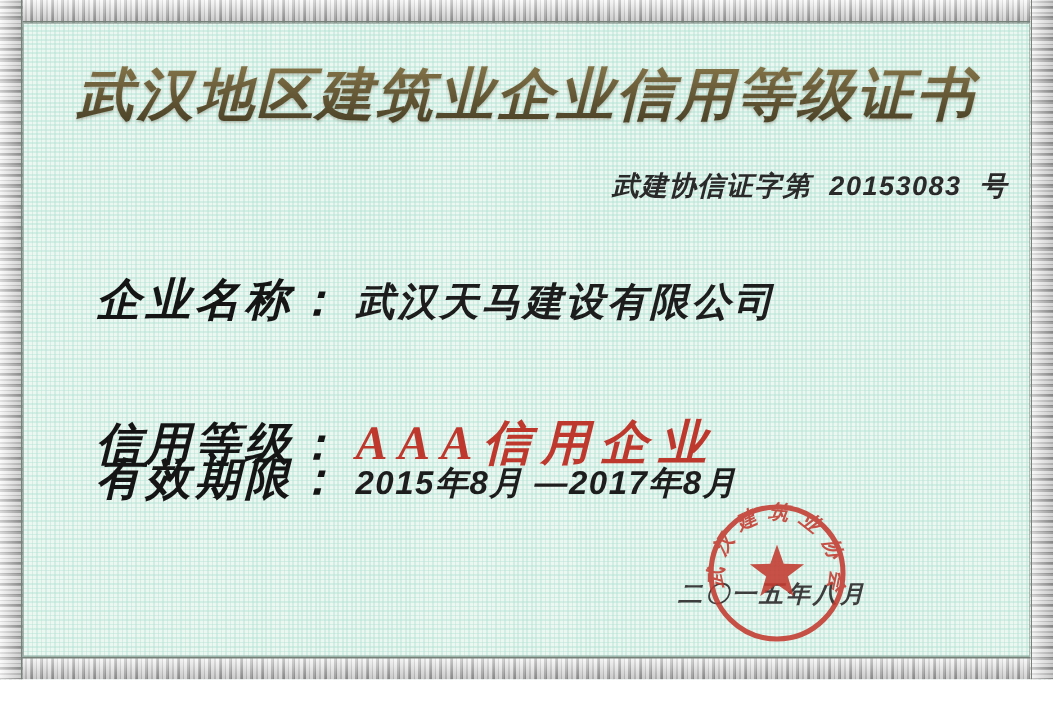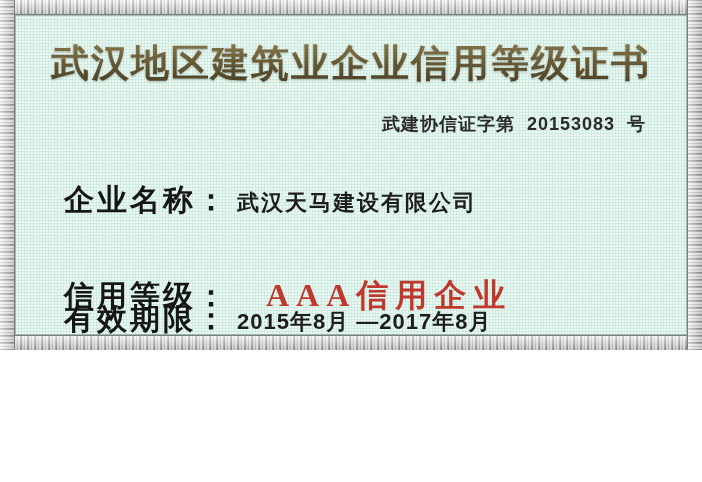--- a/index.html
+++ b/index.html
@@ -1,25 +1,26 @@
 <!DOCTYPE html>
 <html><head>
 <meta charset="utf-8">
 <style>
   html,body{margin:0;padding:0;background:#ffffff;}
   .certificate{
     position:relative;
-    width:702px;height:350px;
+    width:702px;height:453px;
     box-sizing:border-box;
     overflow:hidden;
     background-color:#edf7f2;
     background-image:
       repeating-linear-gradient(0deg, rgba(178,226,211,.45) 0 1px, transparent 1px 3px),
       repeating-linear-gradient(90deg, rgba(178,226,211,.45) 0 1px, transparent 1px 3px);
     font-family:"Liberation Sans", sans-serif;
+    font-style:italic;
   }
   
   .edge{position:absolute;z-index:5;}
   .edge-h{left:0;right:0;height:15px;
     background:
       linear-gradient(180deg, rgba(255,255,255,.55), rgba(110,110,110,.28)),
       repeating-linear-gradient(90deg,#8f8f8f 0 1px,#ececec 1px 3px,#c2c2c2 3px 4px,#f6f6f6 4px 6px,#ababab 6px 7px);}
   .edge-top{top:0;box-shadow:inset 0 -1px 0 #76817a;}
   .edge-bottom{bottom:0;box-shadow:inset 0 1px 0 #76817a;}
   .edge-v{top:0;bottom:0;width:15px;
@@ -36,38 +37,38 @@
     text-align:center;
     font-size:38px;font-weight:bold;letter-spacing:2px;
     font-family:"Liberation Sans", sans-serif;
     background:linear-gradient(180deg,#8d7c4e 0%,#685b38 45%,#423a22 100%);
     -webkit-background-clip:text;background-clip:text;color:transparent;
     filter:drop-shadow(0 1px 1px rgba(70,62,35,.35));
     white-space:nowrap;
   }
   
   .certificate-number{
-    position:absolute;top:112px;right:56px;
+    position:absolute;top:112px;right:30px;
     font-size:18px;font-weight:bold;color:#2a2a2a;
     letter-spacing:1px;white-space:pre;
   }
   
   .field-row{position:absolute;left:64px;display:flex;align-items:baseline;white-space:nowrap;}
   .row-name{top:180px;}
   .row-rating{top:238px;margin-top:36px;}
   .row-validity{top:299px;}
   .field-label{
     font-family:"Liberation Serif", serif;
     font-size:30px;font-weight:bold;color:#151515;letter-spacing:3px;
   }
   .field-value{margin-left:8px;color:#1d1d1d;}
-  .value-name{font-size:22px;letter-spacing:2px;font-weight:600;}
+  .value-name{font-size:26px;letter-spacing:2px;font-weight:600;}
   .value-rating{
     font-family:"Liberation Serif", serif;
-    font-size:32px;font-weight:bold;color:#bf382d;letter-spacing:7px;padding-left:29px;
+    font-size:32px;font-weight:bold;color:#bf382d;letter-spacing:7px;
   }
   .value-validity{font-size:22px;letter-spacing:1px;font-weight:600;}
 
   
   .issue-date{
     position:absolute;left:452px;top:386px;z-index:1;
     font-family:"Liberation Serif", serif;
     font-size:16px;font-weight:600;color:#3d3d3d;letter-spacing:2px;white-space:nowrap;
   }
   .official-seal{position:absolute;left:468px;top:332px;width:100px;height:100px;z-index:2;opacity:.88;}

